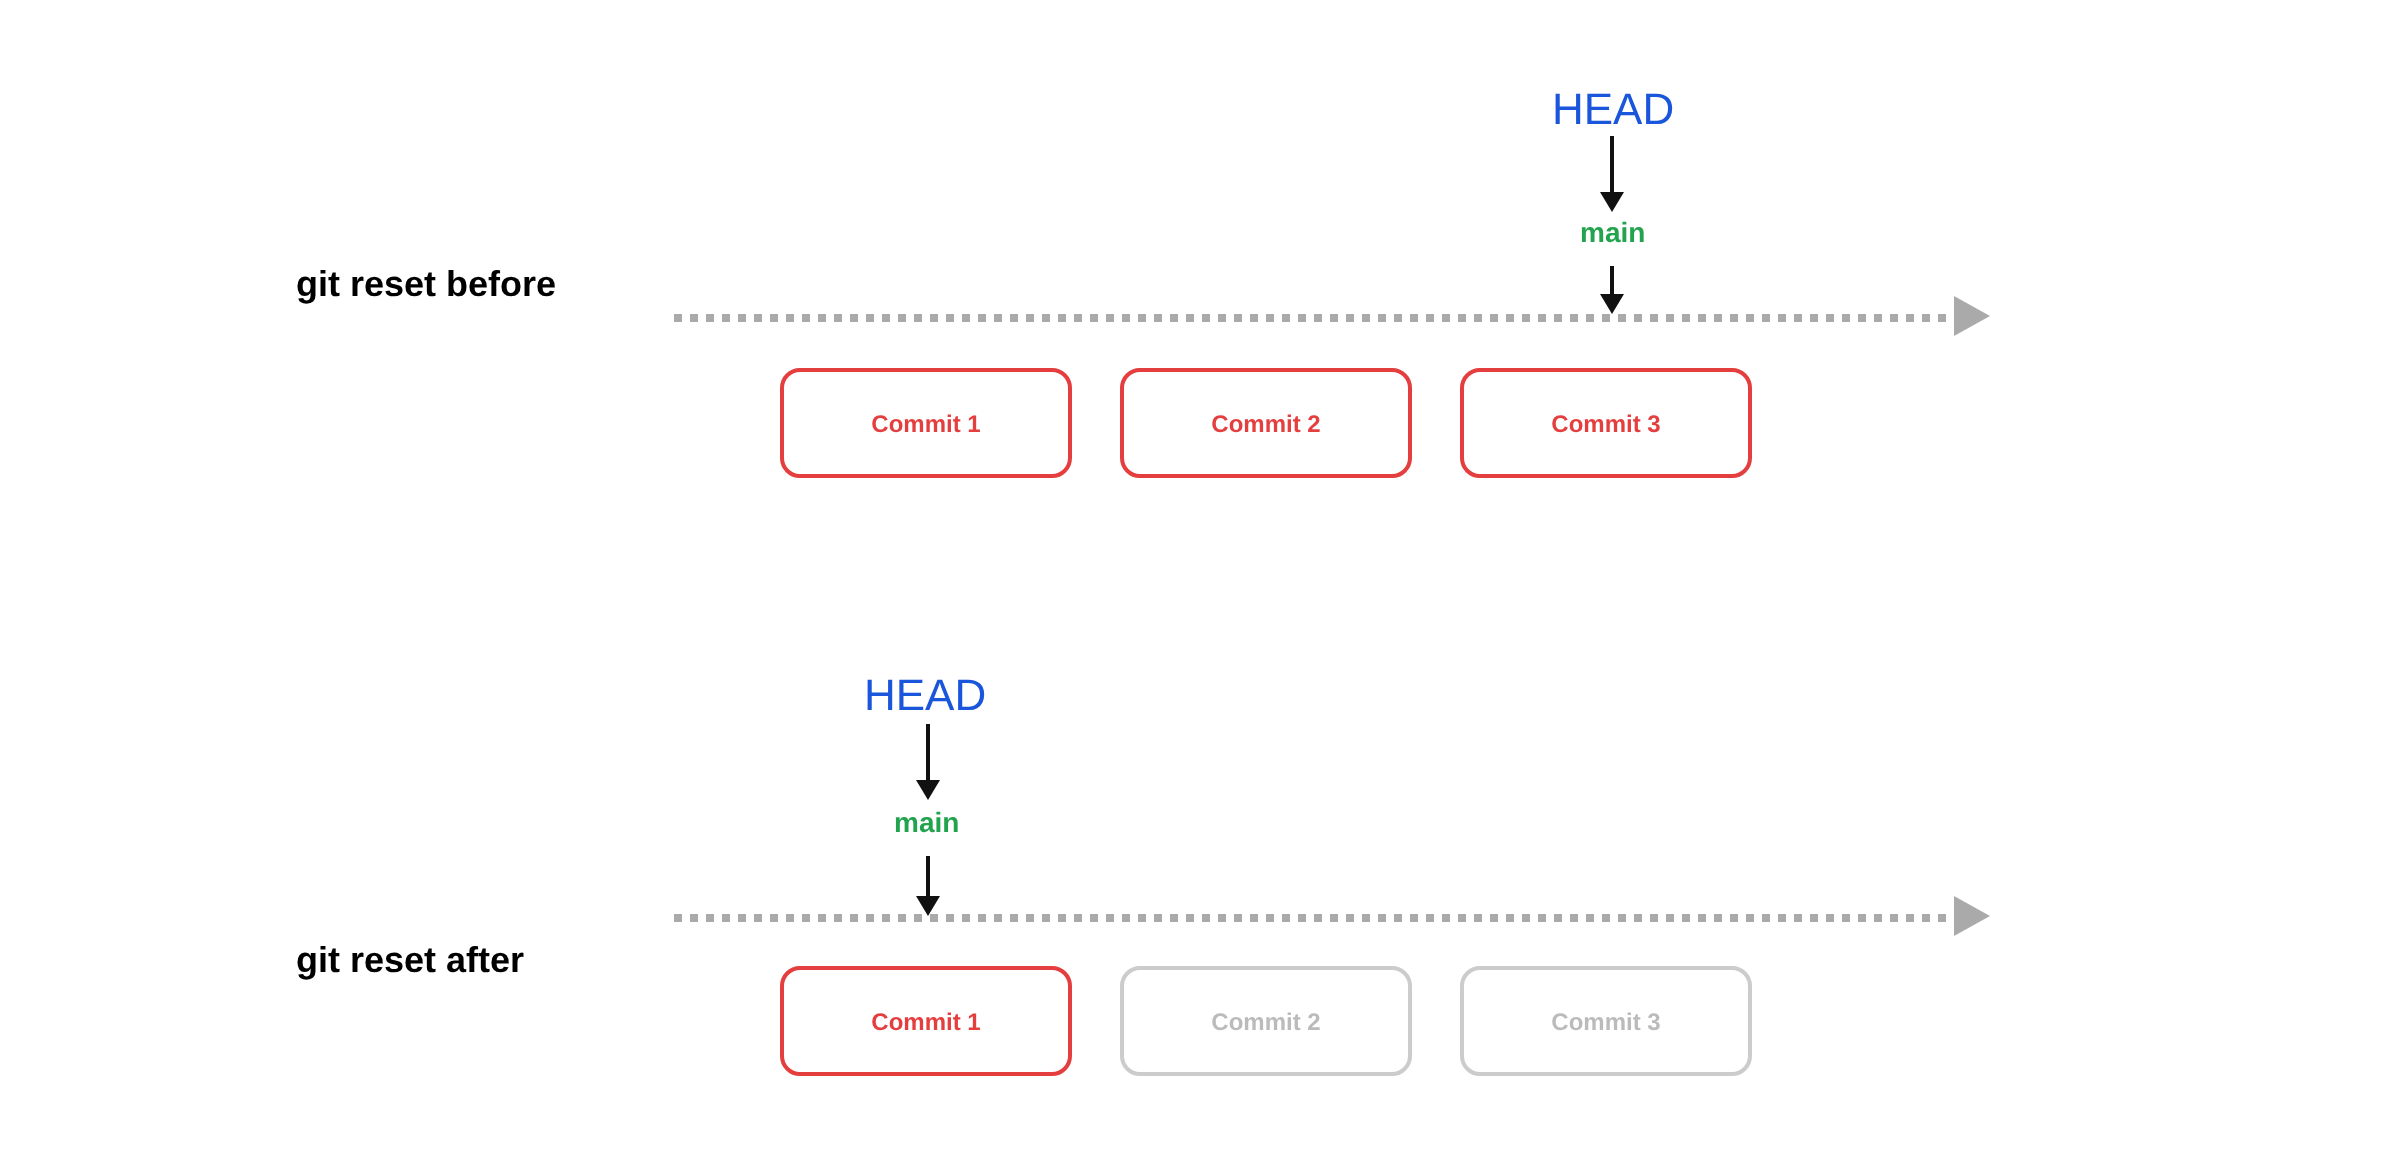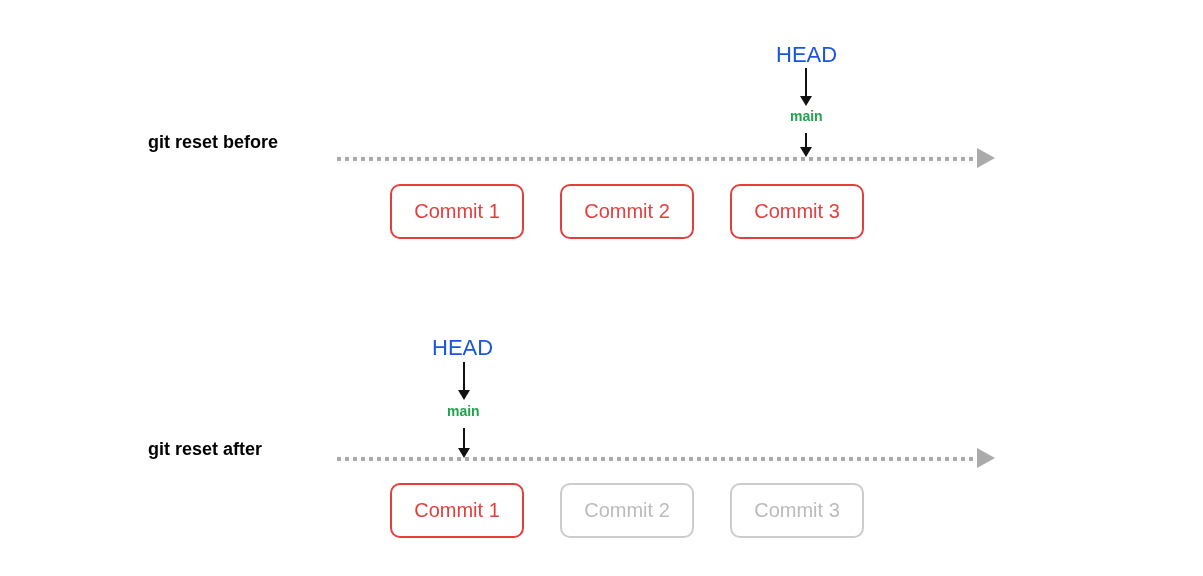--- a/index.html
+++ b/index.html
@@ -51,24 +51,24 @@
     }
 
     
     .commit-box {
       position: absolute;
       border-radius: 10px;
       padding: 0;
       display: flex;
       align-items: center;
       justify-content: center;
-      width: 134px;
+      width: 146px;
       height: 55px;
-      font-size: 20px;
-      font-weight: normal;
+      font-size: 12px;
+      font-weight: bold;
       background: #fff;
     }
 
     .commit-box.active {
       border: 2px solid #e53e3e;
       color: #e53e3e;
     }
 
     .commit-box.faded {
       border: 2px solid #ccc;
@@ -139,21 +139,21 @@
   <div class="commit-box active" style="left:390px; top:184px;">
     <span>Commit 1</span>
   </div>
   <div class="commit-box active" style="left:560px; top:184px;">
     <span>Commit 2</span>
   </div>
   <div class="commit-box active" style="left:730px; top:184px;">
     <span>Commit 3</span>
   </div>
 
-  <div class="section-label" style="left:148px; top:439px;text-align:center;">git reset after</div>
+  <div class="section-label" style="left:148px; top:470px;text-align:center;">git reset after</div>
 
   <div class="timeline" style="left:337px; top:457px; width:640px;"></div>
 
   <div class="timeline-arrow" style="left:977px; top:448px;"></div>
 
   <div class="head-label" style="left:432px; top:335px;">HEAD</div>
 
   <div class="v-arrow" style="left:458px; top:362px;">
     <div class="v-arrow-line" style="height:28px;"></div>
     <div class="v-arrow-head"></div>

